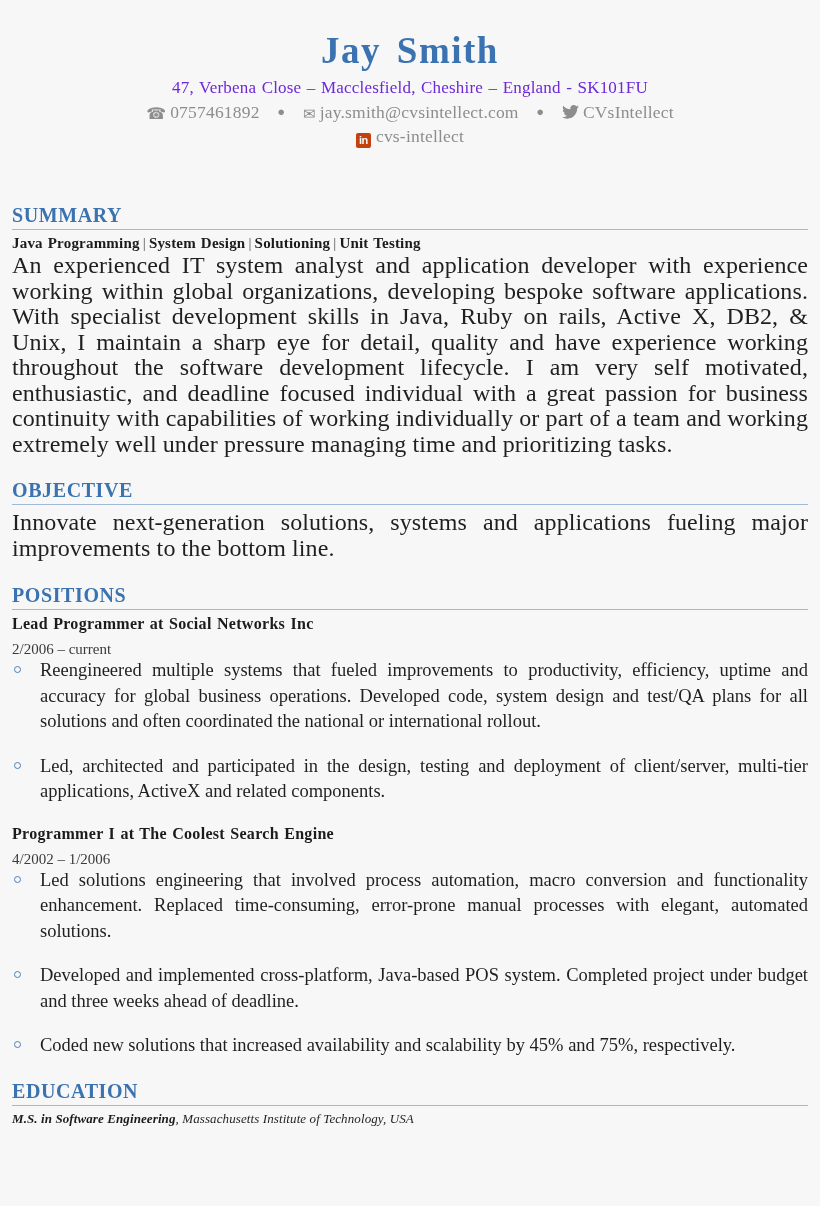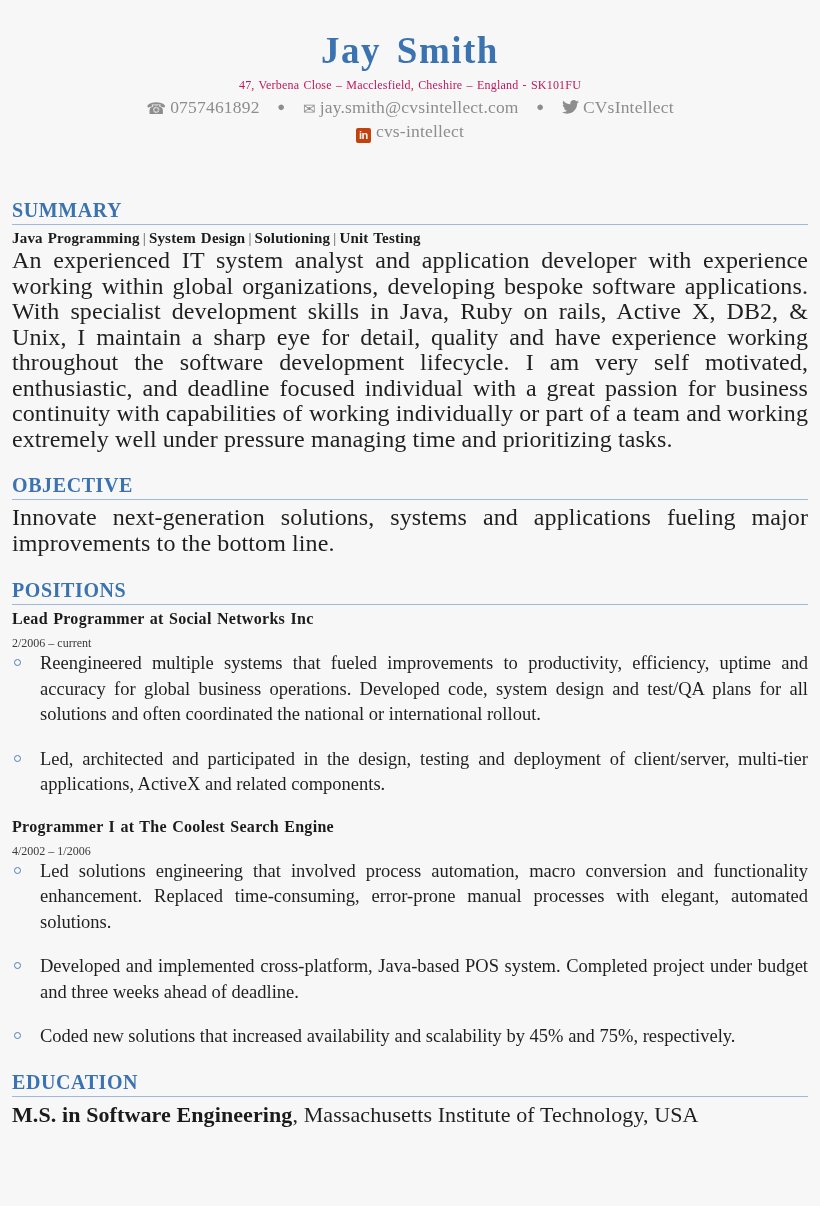--- a/index.html
+++ b/index.html
@@ -31,22 +31,22 @@
   .name {
     font-size: 37px;
     font-weight: bold;
     color: #3b72b0;
     letter-spacing: 1.5px;
     line-height: 1.12;
     word-spacing: 5px;
   }
   .addr-line {
     margin-top: 7px;
-    font-size: 12px;
-    color: #be185d;
+    font-size: 17px;
+    color: #6d28d9;
     letter-spacing: 0.2px;
     word-spacing: 1px;
   }
   .contact-line {
     margin-top: 4px;
     font-size: 17.5px;
     color: #8d8d8d;
     letter-spacing: 0.2px;
   }
   .contact-line .sep {
@@ -124,21 +124,21 @@
   }
 
   .job-title {
     font-size: 16px;
     font-weight: bold;
     color: #1b1b1b;
     letter-spacing: 0.3px;
     word-spacing: 1px;
   }
   .job-dates {
-    font-size: 12px;
+    font-size: 15px;
     color: #3a3a3a;
     margin-top: 8px;
   }
 
   ul.bullets {
     list-style: none;
     margin: 0;
     padding: 0;
   }
   ul.bullets li {
@@ -155,21 +155,21 @@
     left: 2px;
     top: 8px;
     width: 7px;
     height: 7px;
     border: 1px solid #4a7fb5;
     border-radius: 50%;
     box-sizing: border-box;
   }
   ul.bullets li + li { margin-top: 19px; }
 
-  .edu-entry { font-size: 22px; color: #1f1f1f; letter-spacing: 0.1px; }
+  .edu-entry { font-size: 13px; color: #1f1f1f; letter-spacing: 0.1px; font-style: italic; }
   .edu-degree { font-weight: bold; color: #1b1b1b; }
 
   
   .sp-summary { margin-top: 57px; }
   .sp-objective { margin-top: 23px; }
   .sp-positions { margin-top: 24px; }
   .sp-education { margin-top: 22px; }
   .sp-job2 { margin-top: 20px; }
   .bullets-top { margin-top: 19px; }
 </style>

